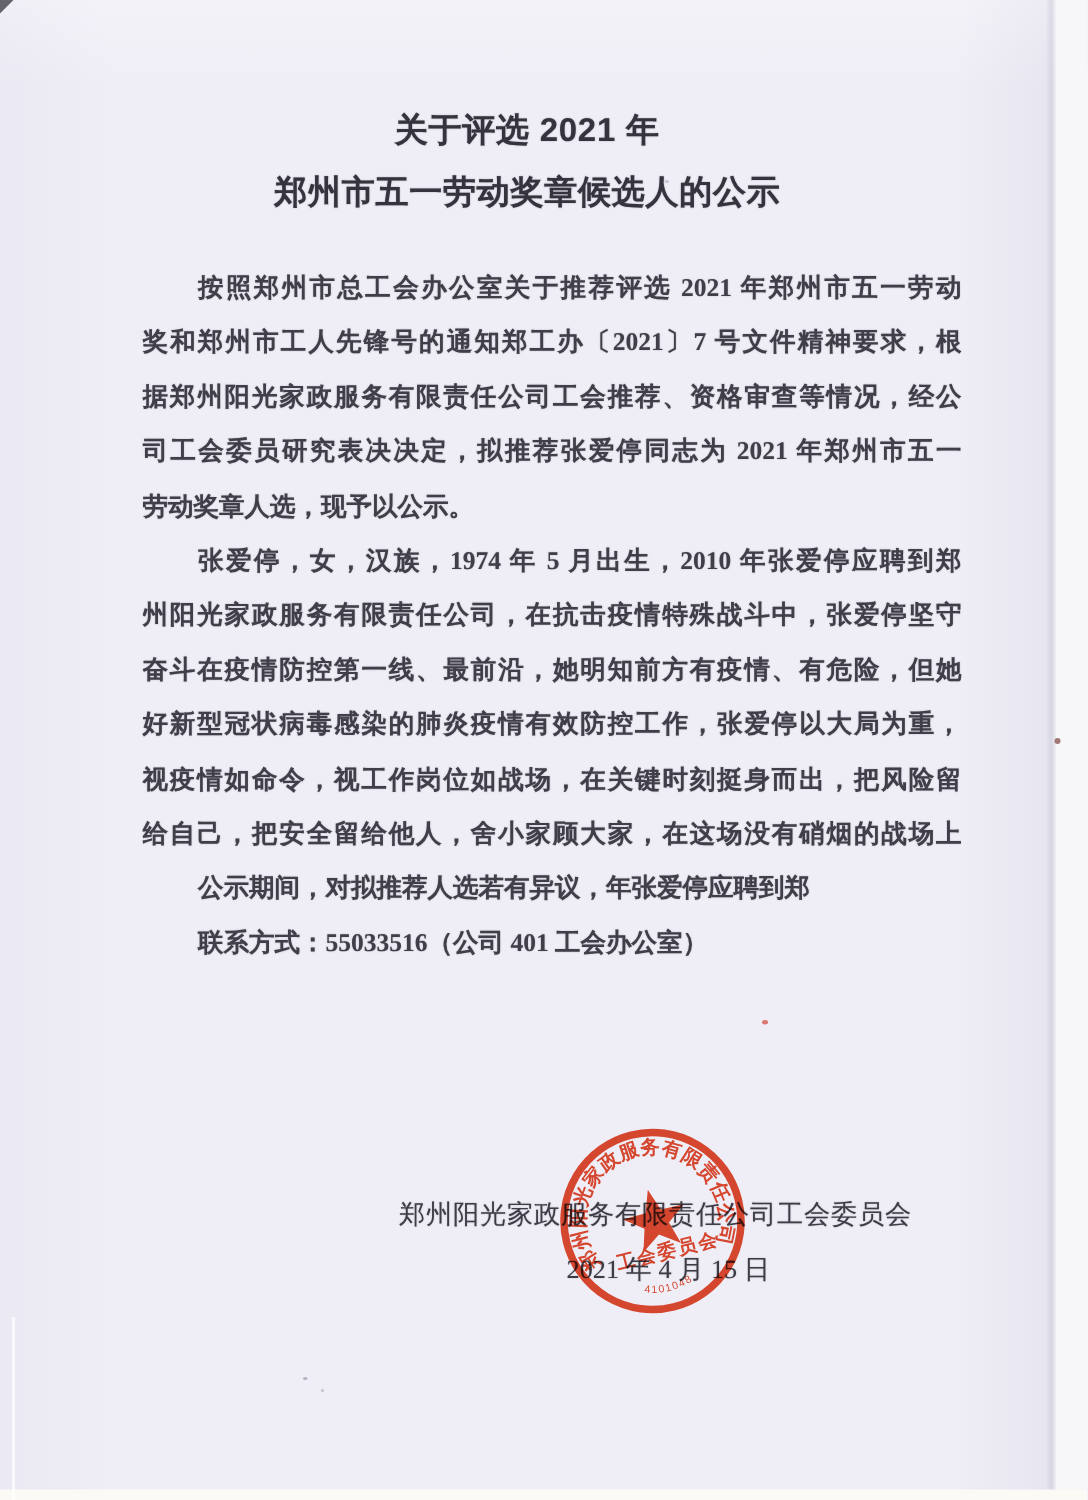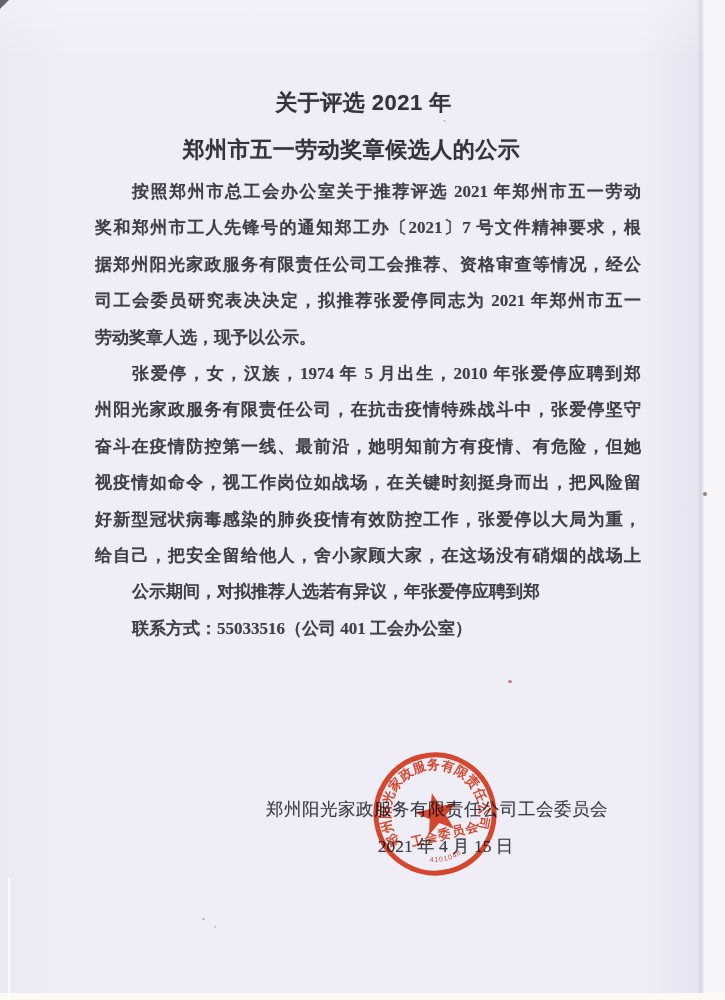--- a/index.html
+++ b/index.html
@@ -8,22 +8,22 @@
     font-family:"Liberation Serif","DejaVu Serif",serif;}
   
   .stage::before{content:"";position:absolute;inset:0;pointer-events:none;
     background:
       linear-gradient(180deg, rgba(255,255,255,.25) 0%, rgba(234,233,243,.0) 6%),
       linear-gradient(90deg, rgba(226,225,238,.35) 0%, rgba(255,255,255,0) 10%, rgba(255,255,255,0) 88%, rgba(219,218,232,.4) 96%);}
   .title{position:absolute;left:0;width:703px;text-align:center;margin:0;
     font-family:"Liberation Sans","DejaVu Sans",sans-serif;
     font-weight:bold;font-size:22px;color:#35343e;letter-spacing:.5px;
     text-shadow:0 0 1px rgba(53,52,62,.45);}
-  .t1{top:88px;margin-left:12px;}
-  .t2{top:135px;}
+  .t1{top:72px;}
+  .t2{top:113px;}
   .bodytext{position:absolute;left:95px;top:174px;width:546px;
     font-size:17px;line-height:36.4px;color:#403f49;
     text-shadow:0 0 1px rgba(64,63,73,.4);font-weight:bold;}
   .ln{height:36.4px;overflow:hidden;white-space:nowrap;text-align:left;}
   .ln.j{white-space:normal;text-align:justify;text-align-last:justify;text-justify:inter-character;}
   .ln.ind{text-indent:37px;}
   .signature{position:absolute;top:797px;right:117px;font-size:17.5px;color:#3d3c46;
     letter-spacing:.5px;text-shadow:0 0 1px rgba(61,60,70,.4);}
   .sigdate{position:absolute;top:834px;left:363px;width:165px;text-align:center;
     font-size:17.5px;color:#3d3c46;text-shadow:0 0 1px rgba(61,60,70,.4);}
@@ -55,22 +55,22 @@
 
   <div class="bodytext">
     <div class="ln j ind">按照郑州市总工会办公室关于推荐评选 2021 年郑州市五一劳动</div>
     <div class="ln j">奖和郑州市工人先锋号的通知郑工办〔2021〕7 号文件精神要求，根</div>
     <div class="ln j">据郑州阳光家政服务有限责任公司工会推荐、资格审查等情况，经公</div>
     <div class="ln j">司工会委员研究表决决定，拟推荐张爱停同志为 2021 年郑州市五一</div>
     <div class="ln">劳动奖章人选，现予以公示。</div>
     <div class="ln j ind">张爱停，女，汉族，1974 年 5 月出生，2010 年张爱停应聘到郑</div>
     <div class="ln j">州阳光家政服务有限责任公司，在抗击疫情特殊战斗中，张爱停坚守</div>
     <div class="ln j">奋斗在疫情防控第一线、最前沿，她明知前方有疫情、有危险，但她</div>
+    <div class="ln j">好新型冠状病毒感染的肺炎疫情有效防控工作，张爱停以大局为重，</div>
     <div class="ln j">视疫情如命令，视工作岗位如战场，在关键时刻挺身而出，把风险留</div>
-    <div class="ln j">好新型冠状病毒感染的肺炎疫情有效防控工作，张爱停以大局为重，</div>
     <div class="ln j">给自己，把安全留给他人，舍小家顾大家，在这场没有硝烟的战场上</div>
     <div class="ln ind">公示期间，对拟推荐人选若有异议，年张爱停应聘到郑</div>
     <div class="ln ind">联系方式：55033516（公司 401 工会办公室）</div>
   </div>
 
   <div class="signature">郑州阳光家政服务有限责任公司工会委员会</div>
   <div class="sigdate">2021 年 4 月 15 日</div>
 
   <svg class="seal" viewBox="0 0 148 148" xmlns="http://www.w3.org/2000/svg">
     <defs>

